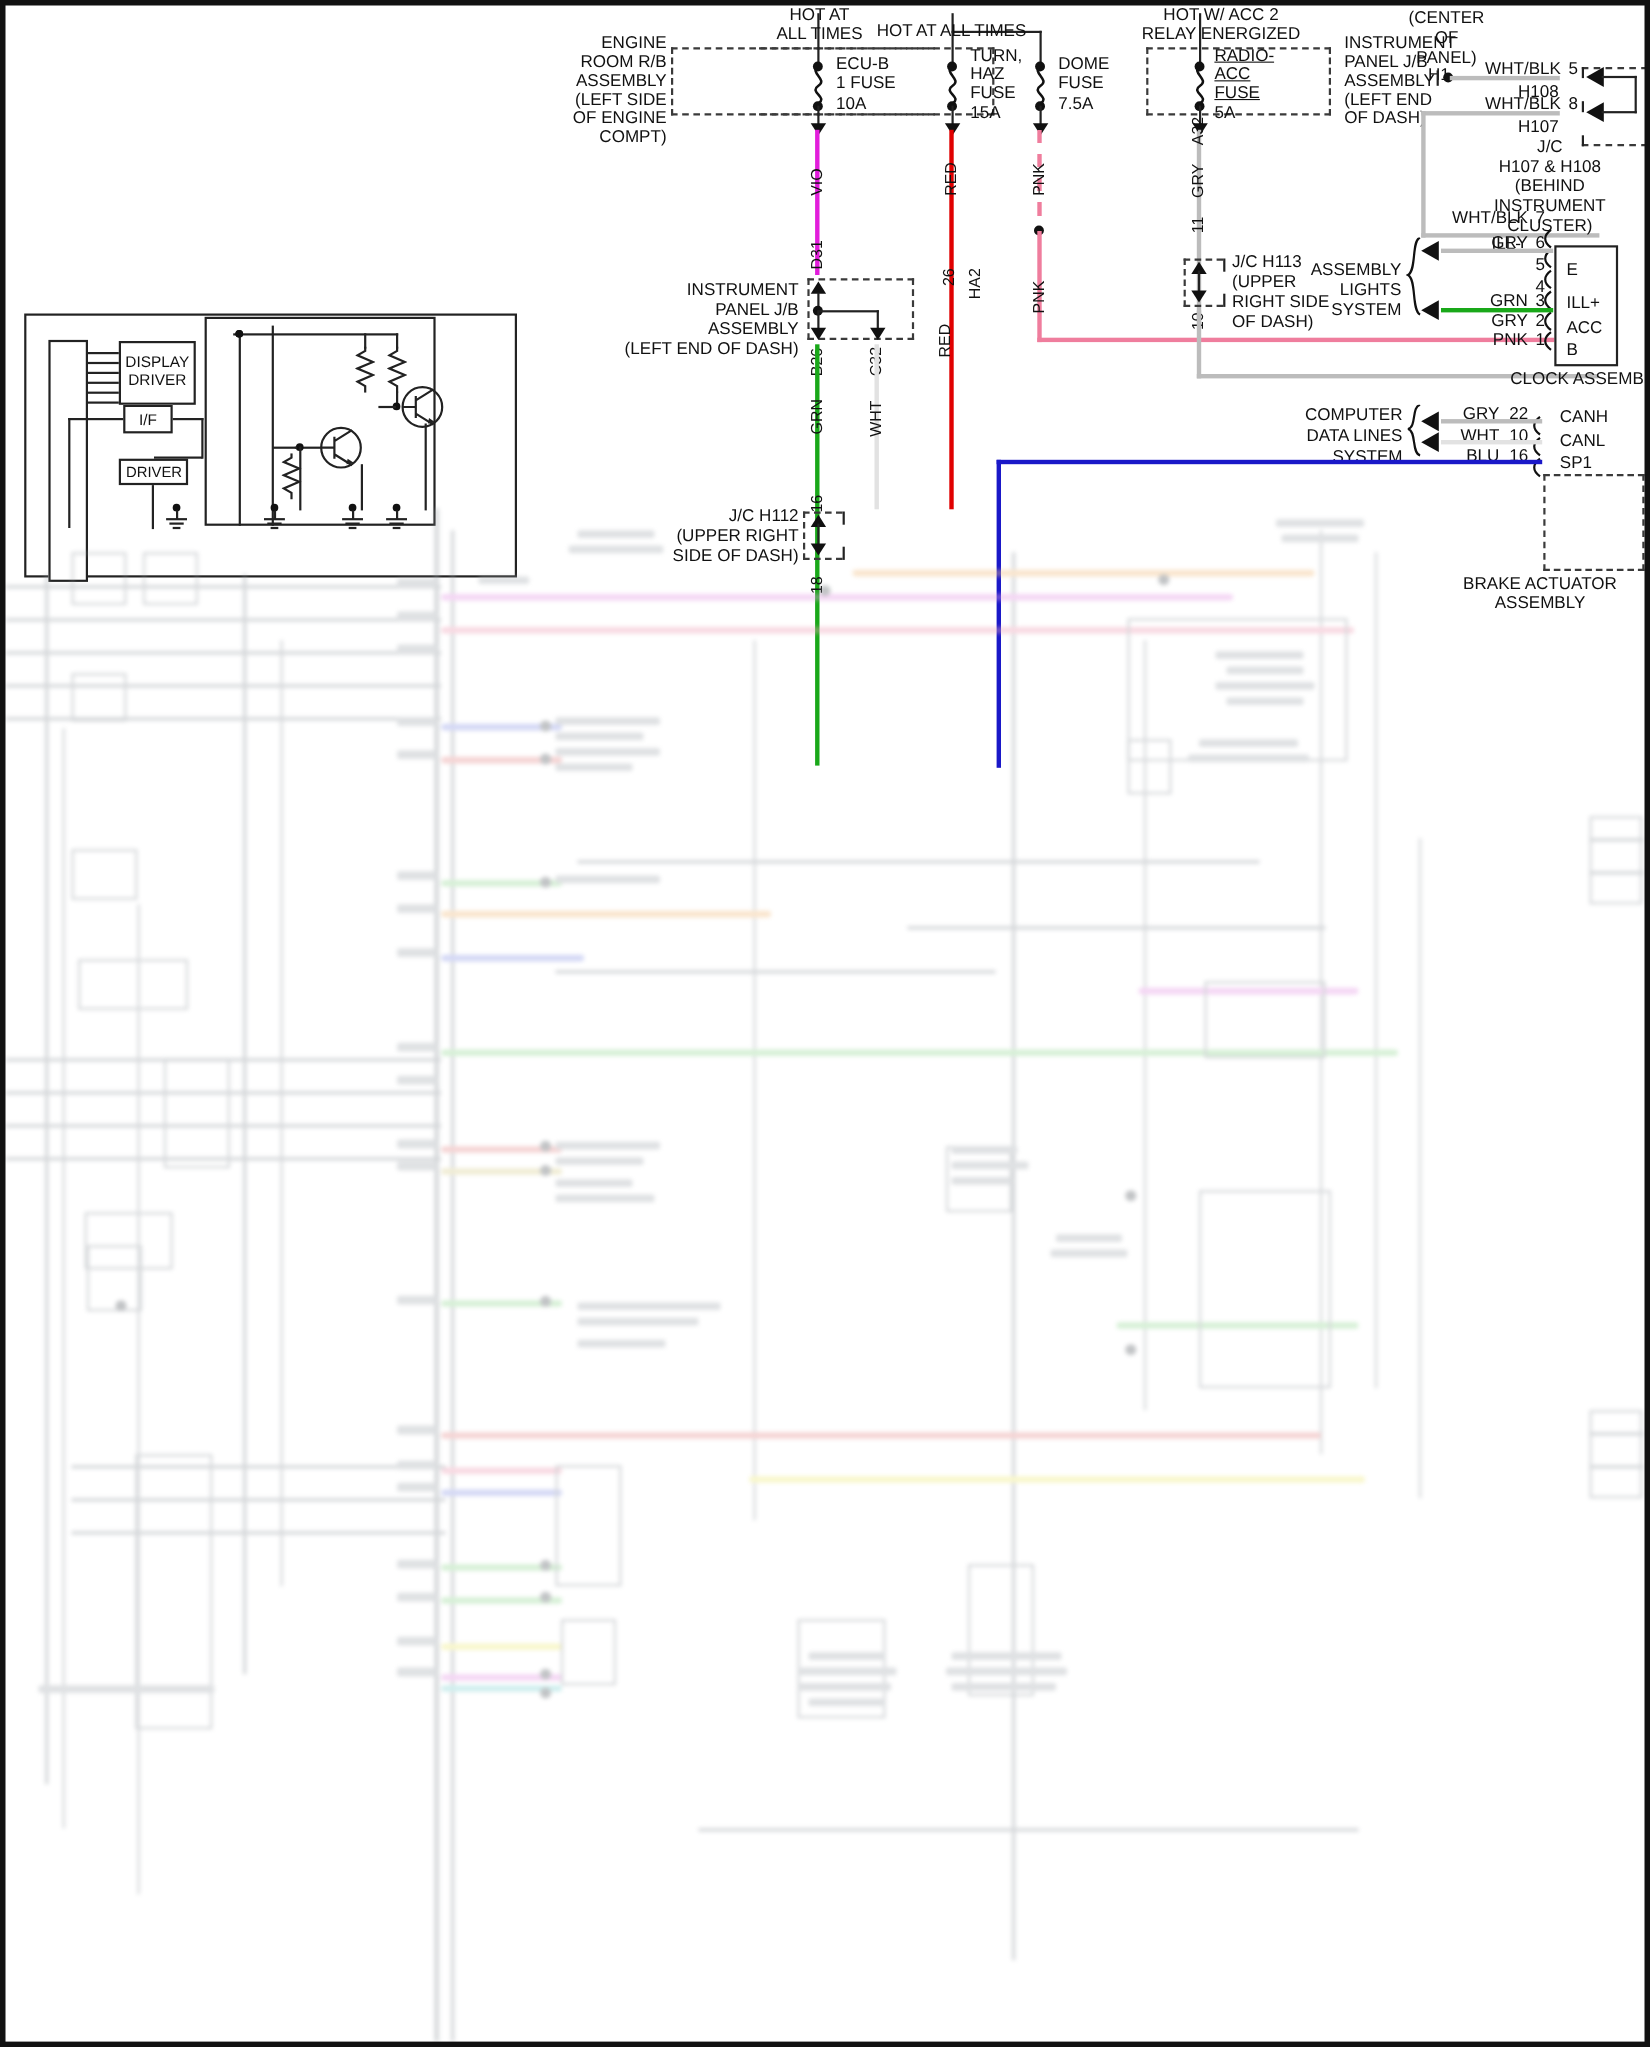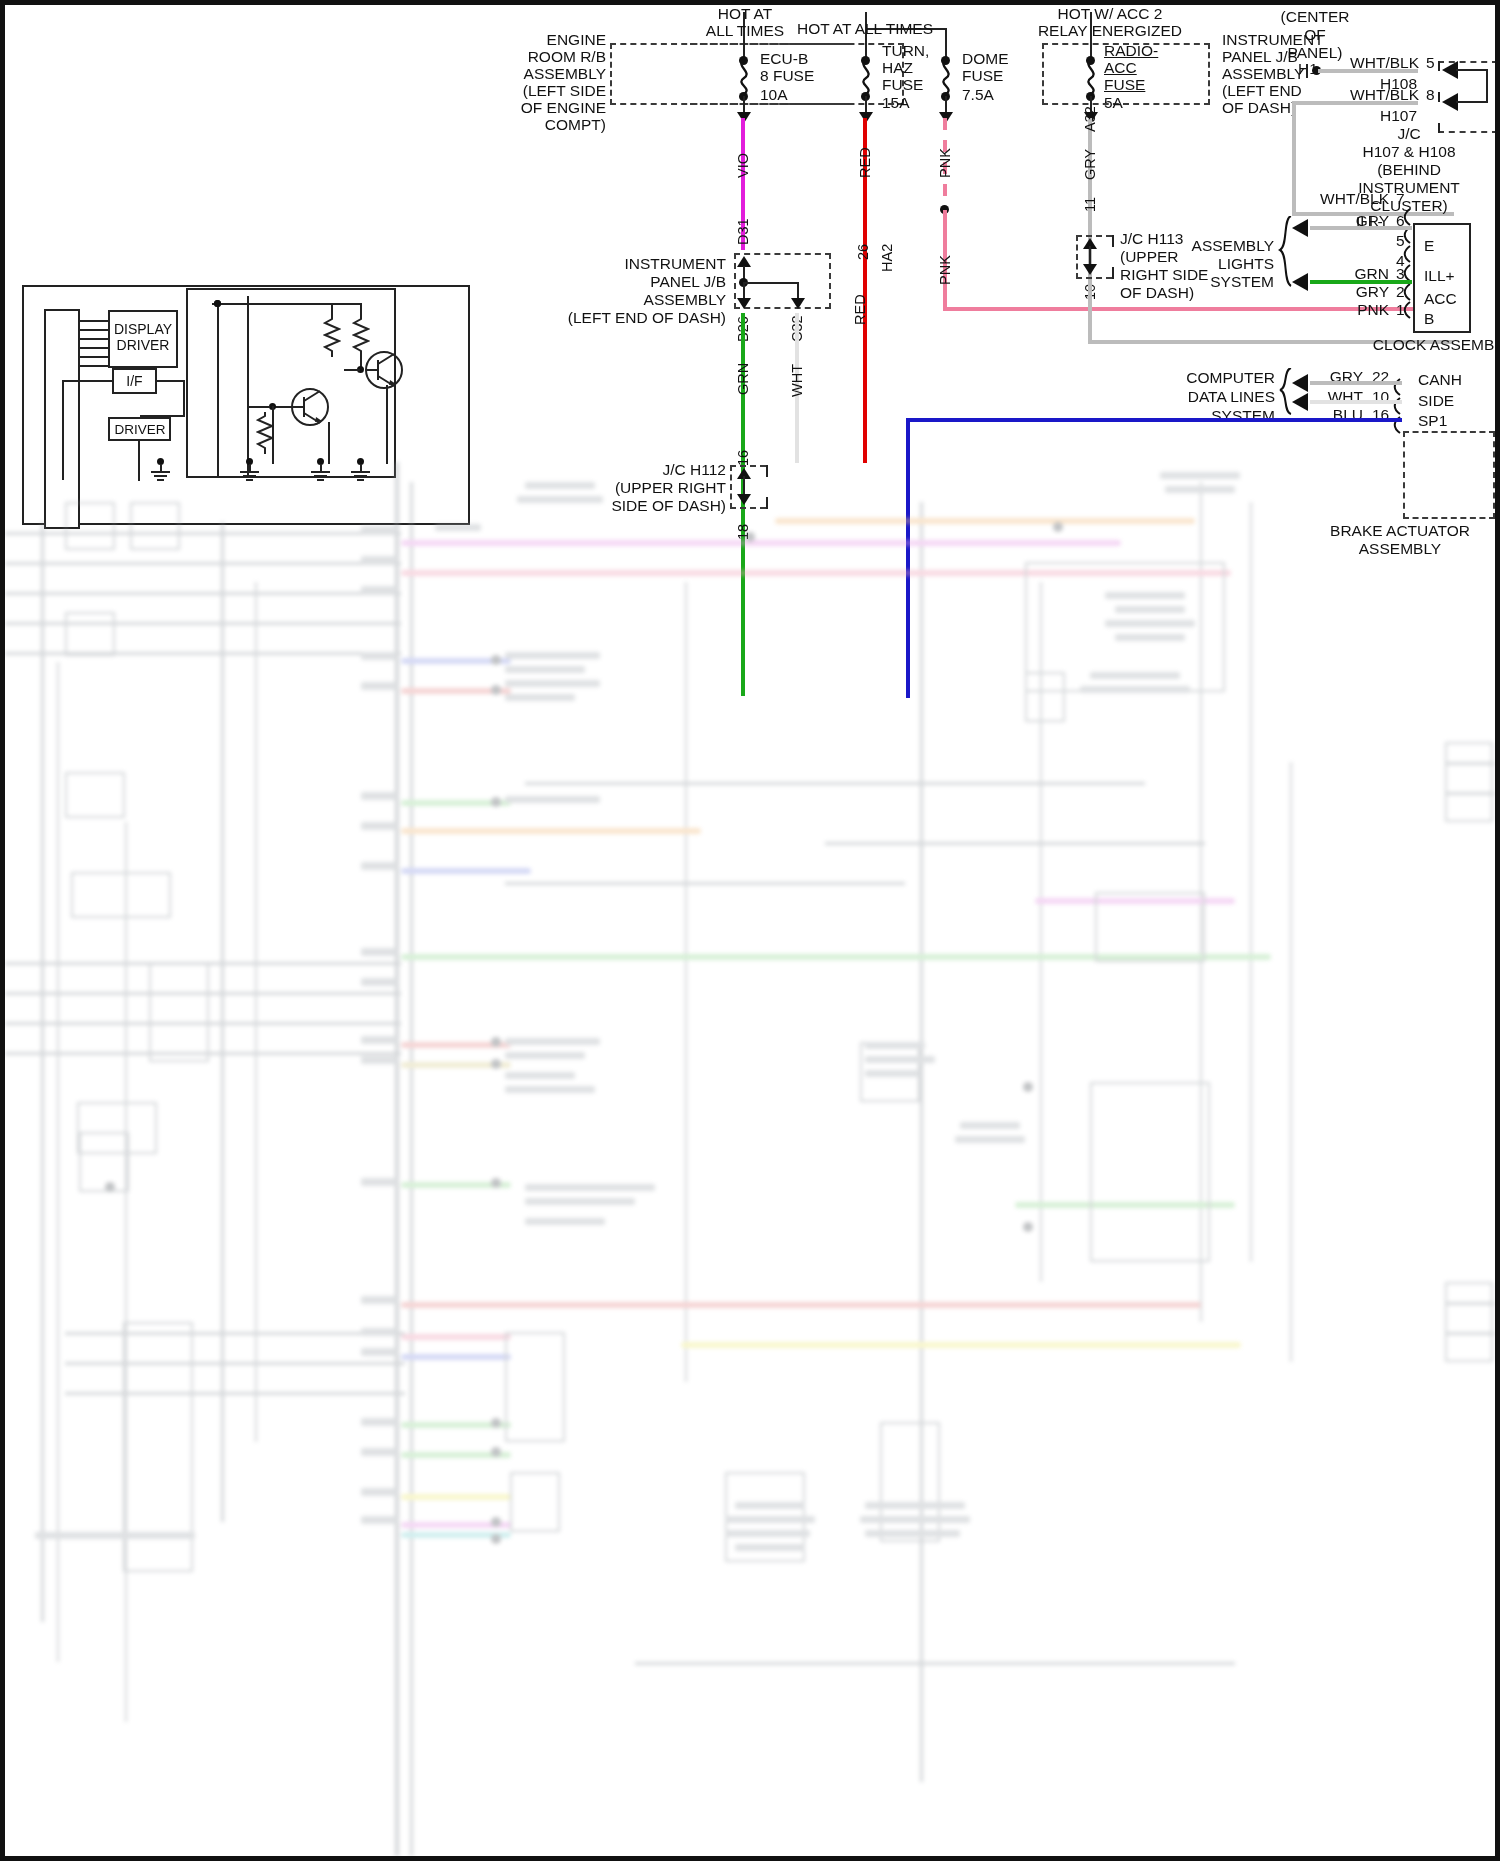--- a/index.html
+++ b/index.html
@@ -118,21 +118,21 @@
     <div class="arrowD" style="left:1084px;top:112px;"></div>
   </div>
 
   <div class="t c" style="left:675px;top:5px;width:140px;white-space:pre-line;">HOT AT
 ALL TIMES</div>
   <div class="t c" style="left:770px;top:20px;width:190px;">HOT AT ALL TIMES</div>
   <div class="t c" style="left:1015px;top:5px;width:190px;white-space:pre-line;">HOT W/ ACC 2
 RELAY ENERGIZED</div>
 
   <div class="t l" style="left:760px;top:50px;width:110px;white-space:pre-line;">ECU-B
-8 FUSE</div>
+1 FUSE</div>
   <div class="t l" style="left:760px;top:86px;width:70px;">10A</div>
 
   <div class="t l" style="left:882px;top:42px;width:70px;white-space:pre-line;">TURN,
 HAZ
 FUSE</div>
   <div class="t l" style="left:882px;top:94px;width:60px;">15A</div>
 
   <div class="t l" style="left:962px;top:50px;width:78px;white-space:pre-line;">DOME
 FUSE</div>
   <div class="t l" style="left:962px;top:86px;width:70px;">7.5A</div>
@@ -304,21 +304,21 @@
   <div class="dashbox" style="left:1403px;top:431px;width:92px;height:88px;"></div>
   <div class="t c" style="left:1300px;top:522px;width:200px;white-space:pre-line;line-height:18px;">BRAKE ACTUATOR
 ASSEMBLY</div>
 
   <div class="t r" style="left:1285px;top:368px;width:78px;">GRY</div>
   <div class="t l" style="left:1372px;top:368px;width:28px;">22</div>
   <div class="t l" style="left:1418px;top:371px;width:62px;">CANH</div>
 
   <div class="t r" style="left:1285px;top:388px;width:78px;">WHT</div>
   <div class="t l" style="left:1372px;top:388px;width:28px;">10</div>
-  <div class="t l" style="left:1418px;top:392px;width:62px;">SIDE</div>
+  <div class="t l" style="left:1418px;top:392px;width:62px;">CANL</div>
 
   <div class="t r" style="left:1285px;top:406px;width:78px;">BLU</div>
   <div class="t l" style="left:1372px;top:406px;width:28px;">16</div>
   <div class="t l" style="left:1418px;top:412px;width:62px;">SP1</div>
 
   <svg style="position:absolute;left:1390px;top:378px;" width="16" height="60">
     <path d="M10 1 C3 6,3 12,10 17" stroke="#111" stroke-width="2" fill="none"></path>
     <path d="M10 20 C3 25,3 31,10 36" stroke="#111" stroke-width="2" fill="none"></path>
     <path d="M10 39 C3 44,3 50,10 55" stroke="#111" stroke-width="2" fill="none"></path>
   </svg>

